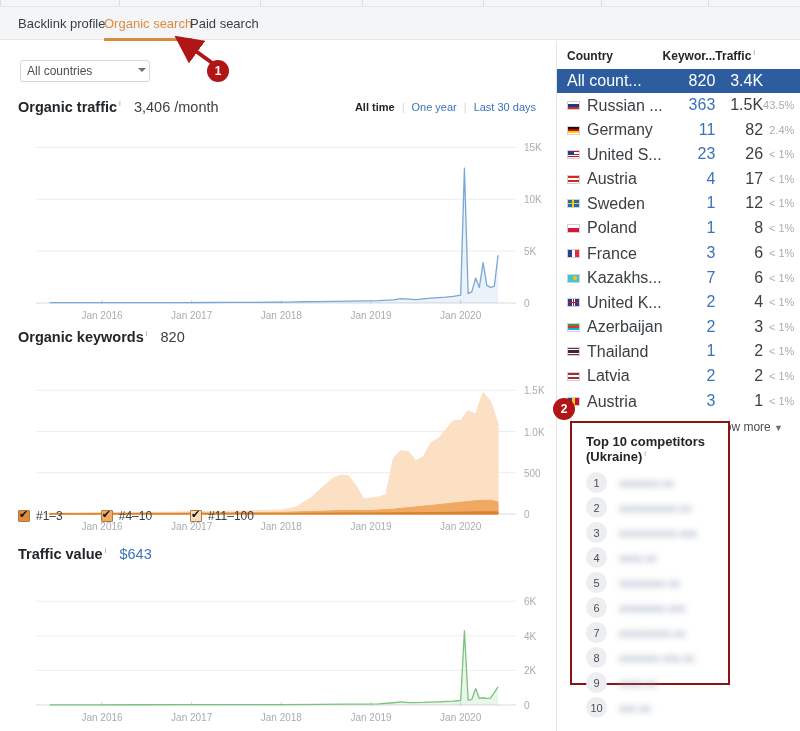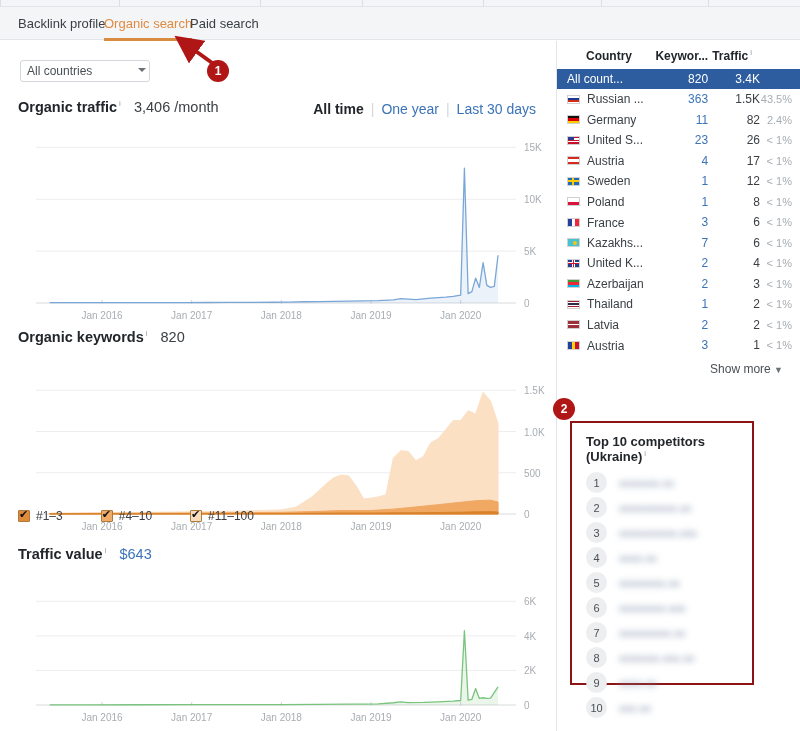--- a/index.html
+++ b/index.html
@@ -47,58 +47,58 @@
   }
   .selarrow { position:absolute; left:138px; top:27px; width:0;height:0;
     border-left:4px solid transparent; border-right:4px solid transparent;
     border-top:4px solid #6b7075; pointer-events:none; }
 
   .metric-head { position:absolute; left:18px; font-size:14.5px; font-weight:bold; color:#22262a; white-space:nowrap; }
   .metric-head .ival { font-weight:normal; color:#3b4045; margin-left:9px; }
   .metric-head .ival.blue { color:#3b73b9; }
   .sup-i { font-size:8px; color:#9aa0a6; vertical-align:super; margin-left:2px; font-weight:normal;}
 
-  .ranges { position:absolute; right:20px; font-size:14px; white-space:nowrap; }
+  .ranges { position:absolute; right:20px; font-size:11px; white-space:nowrap; }
   .ranges b { color:#22262a; font-weight:bold; cursor:pointer; }
   .ranges a { color:#3b73b9; text-decoration:none; cursor:pointer; }
   .ranges .bar { color:#d3d6da; margin:0 7px; }
 
   .chartbox { position:absolute; left:18px; }
   .chartbox svg { display:block; }
 
   
   #kwlegend { position:absolute; left:18px; top:468px; display:flex; gap:38px; align-items:center; }
   .lgitem { display:flex; align-items:center; gap:6px; cursor:pointer; font-size:12px; color:#3b4045; }
   .cbox { width:12px; height:12px; border:1px solid #b07a3c; border-radius:1px; position:relative; }
   .cbox::after{ content:"✔"; position:absolute; left:0px; top:-3px; font-size:11px; color:#111; }
 
   
   #right { position:absolute; left:557px; top:41px; width:243px; height:690px; background:#fff; }
   table.ctab { width:100%; border-collapse:collapse; }
   table.ctab th {
-    font-size:12px; color:#22262a; font-weight:bold; text-align:center;
+    font-size:12px; color:#22262a; font-weight:bold; text-align:left;
     padding:7px 0 6px 0; white-space:nowrap;
   }
   table.ctab th.num { text-align:right; }
-  table.ctab td { font-size:12px; padding:3px 0; white-space:nowrap; color:#3b4045; }
+  table.ctab td { font-size:16px; padding:3px 0; white-space:nowrap; color:#3b4045; }
   table.ctab td.num { text-align:right; color:#3b73b9; }
   table.ctab td.traf { text-align:right; color:#3b4045; }
   table.ctab td.pct { text-align:right; color:#a8adb2; font-size:11px; width:40px; padding-right:8px;}
   tr.sel { background:#2d5d9e; }
   tr.sel td { color:#fff !important; }
   tr.sel td.num, tr.sel td.traf { color:#fff !important; }
   .cname { display:inline-flex; align-items:center; gap:7px; padding-left:10px;}
   .flag { width:13px; height:9px; display:inline-block; border:0.5px solid rgba(0,0,0,.18); flex:none; }
   .ctext { overflow:hidden; text-overflow:ellipsis; max-width:86px; display:inline-block; white-space:nowrap;}
   #showmore { text-align:right; font-size:12px; color:#4a4f54; padding:6px 17px 0 0; cursor:pointer;}
   #showmore .car { color:#6b7075; font-size:9px; }
 
   
   #compcard {
-    position:absolute; left:13px; top:380px; width:184px; height:264px;
+    position:absolute; left:13px; top:380px; width:160px; height:264px;
     border:2px solid #8c1414; background:#fff;
   }
   #comptitle { font-size:13px; font-weight:bold; color:#22262a; padding:11px 0 6px 14px; }
   .comprow { display:flex; align-items:center; gap:12px; padding:2px 0 2px 14px; }
   .cnum { width:21px; height:21px; border-radius:50%; background:#eceef0; color:#4a4f54;
           font-size:11px; display:flex; align-items:center; justify-content:center; flex:none;}
   .blurred { color:#7b8ca8; font-size:11.5px; filter:blur(3.2px); user-select:none; white-space:nowrap; }
 
   
   .badge {

